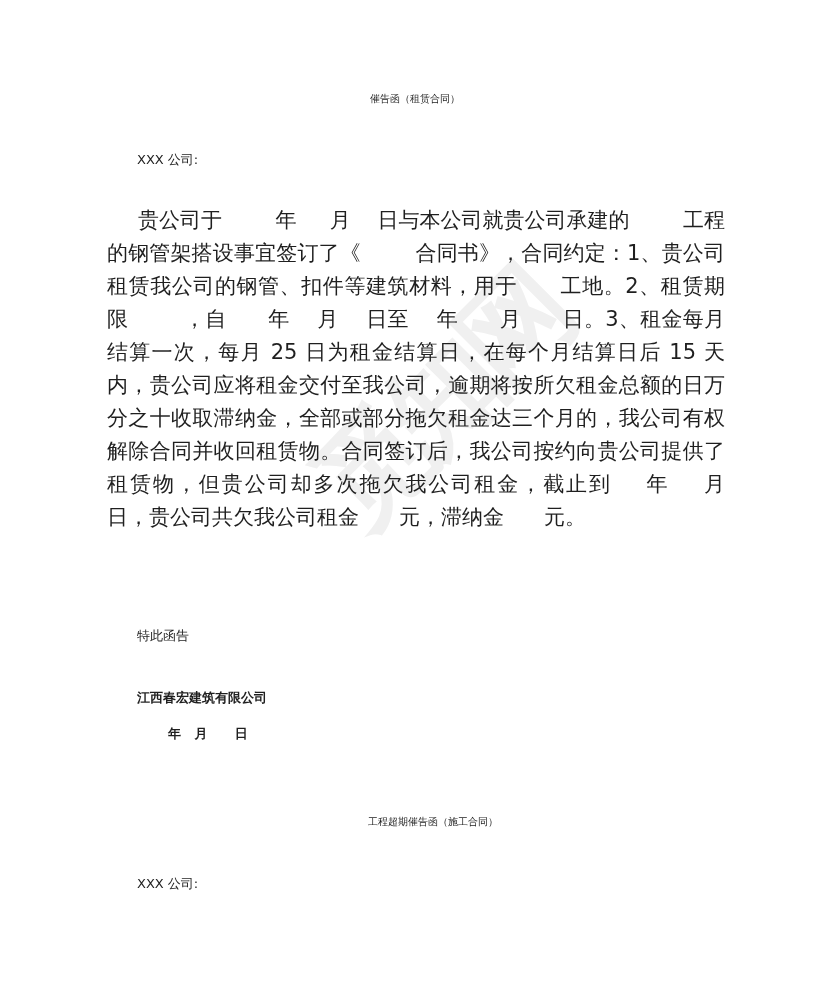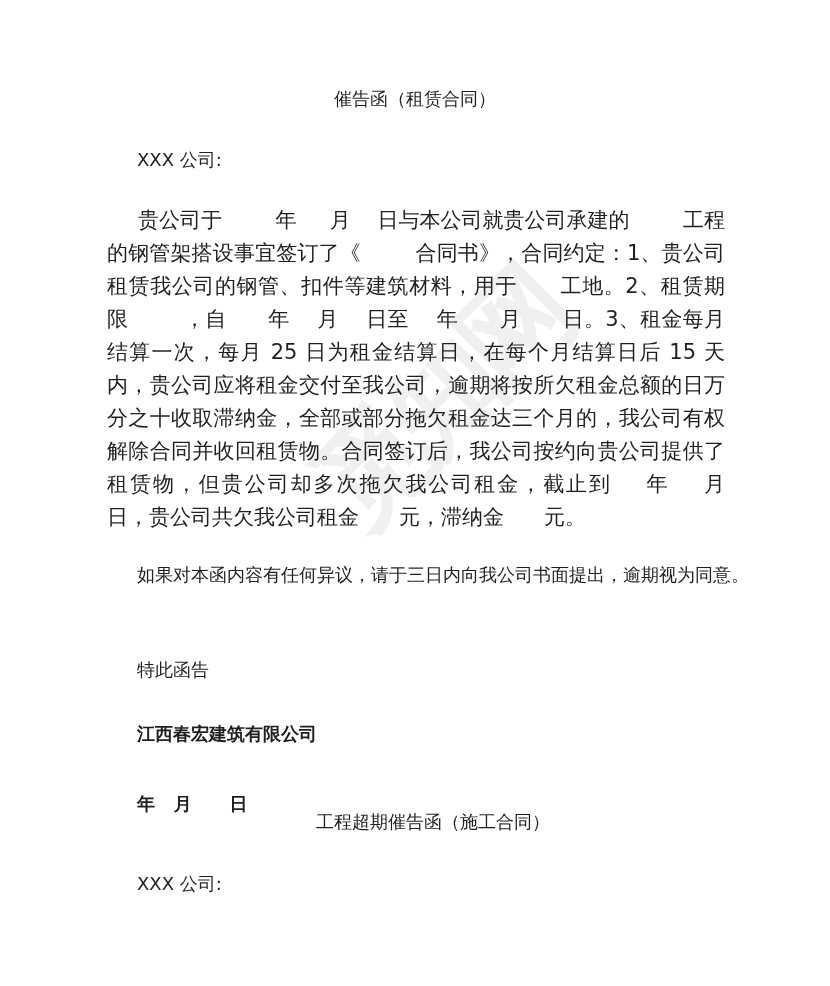--- a/index.html
+++ b/index.html
@@ -36,28 +36,28 @@
       letter-spacing: -10px;
       z-index: 0;
       pointer-events: none;
       white-space: nowrap;
     }
     .title {
       position: absolute;
       left: 0;
       width: 830px;
       text-align: center;
-      font-size: 18px;
+      font-size: 10px;
       line-height: 20px;
       z-index: 1;
     }
     .line {
       position: absolute;
       left: 137px;
-      font-size: 18px;
+      font-size: 13px;
       line-height: 20px;
       white-space: pre;
       z-index: 1;
     }
     .para {
       position: absolute;
       left: 107px;
       width: 618px;
       font-size: 21px;
       line-height: 33px;
@@ -79,25 +79,24 @@
 
   <div class="watermark">觅知网</div>
 
   <div class="title" style="top:89px;">催告函（租赁合同）</div>
 
   <div class="line" style="top:150px;">XXX 公司:</div>
 
   <div class="para" style="top:204px;">贵公司于        年     月    日与本公司就贵公司承建的        工程的钢管架搭设事宜签订了《        合同书》，合同约定：1、贵公司租赁我公司的钢管、扣件等建筑材料，用于      工地。2、租赁期限        ，自      年    月    日至    年      月      日。3、租金每月结算一次，每月 25 日为租金结算日，在每个月结算日后 15 天内，贵公司应将租金交付至我公司，逾期将按所欠租金总额的日万分之十收取滞纳金，全部或部分拖欠租金达三个月的，我公司有权解除合同并收回租赁物。合同签订后，我公司按约向贵公司提供了租赁物，但贵公司却多次拖欠我公司租金，截止到    年    月    日，贵公司共欠我公司租金      元，滞纳金      元。</div>
 
 
-  <div class="line" style="top:565px;">如果对本函内容有任何异议，请于三日内向我公司书面提出，逾期视为同意。</div>
 
-  <div class="line" style="top:660px;">特此函告</div>
+  <div class="line" style="top:626px;">特此函告</div>
 
-  <div class="line bold" style="top:724px;font-family:Liberation Serif, serif;">江西春宏建筑有限公司</div>
+  <div class="line bold" style="top:688px;font-family:Liberation Serif, serif;">江西春宏建筑有限公司</div>
 
-  <div class="line bold" style="top:794px;">年   月      日</div>
+  <div class="line bold" style="top:724px;margin-left:31px;">年   月      日</div>
 
   <div class="title" style="top:812px;margin-left:18px;">工程超期催告函（施工合同）</div>
 
   <div class="line" style="top:874px;">XXX 公司:</div>
 
 </div>
 
 </body></html>

